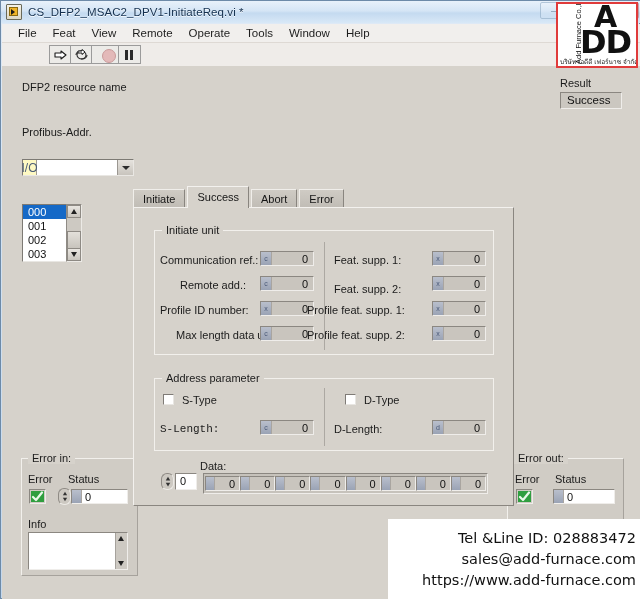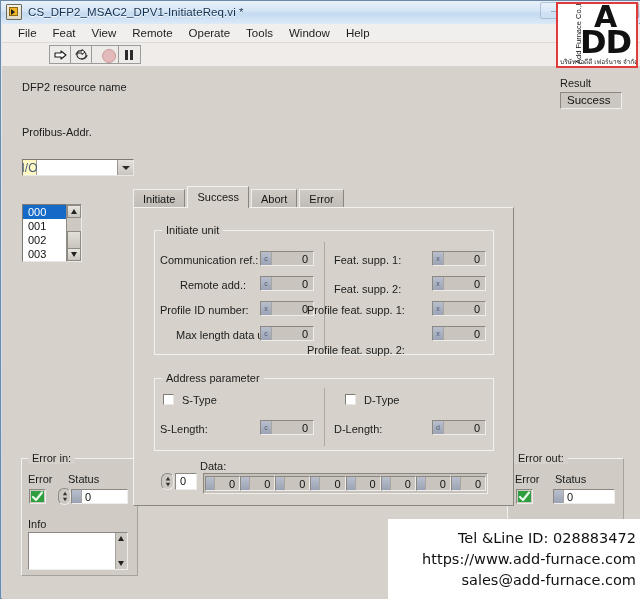--- a/index.html
+++ b/index.html
@@ -333,36 +333,36 @@
             <span class="g">x</span>
             <span class="v">0</span>
           </div>
 
           <div class="lbl" style="left:173px;top:96px;">Profile feat. supp. 1:</div>
           <div class="num" style="left:298px;top:93px;width:54px;">
             <span class="g">x</span>
             <span class="v">0</span>
           </div>
 
-          <div class="lbl" style="left:173px;top:136px;">Profile feat. supp. 2:</div>
+          <div class="lbl" style="left:173px;top:121px;">Profile feat. supp. 2:</div>
           <div class="num" style="left:298px;top:118px;width:54px;">
             <span class="g">x</span>
             <span class="v">0</span>
           </div>
 
           <div class="grp" style="left:20px;top:170px;width:340px;height:73px;"></div>
           <div class="grptitle" style="left:28px;top:164px;">Address parameter</div>
 
           <div class="cbx" style="left:29px;top:186px;"></div>
           <div class="lbl" style="left:48px;top:186px;">S-Type</div>
 
           <div class="cbx" style="left:211px;top:186px;"></div>
           <div class="lbl" style="left:230px;top:186px;">D-Type</div>
 
-          <div class="lbl" style="left:26px;top:215px;">S-Length:</div>
+          <div class="lbl" style="left:26px;top:215px;font-family:Liberation Mono, monospace;">S-Length:</div>
           <div class="num" style="left:126px;top:212px;width:54px;">
             <span class="g">c</span>
             <span class="v">0</span>
           </div>
 
           <div class="lbl" style="left:200px;top:215px;">D-Length:</div>
           <div class="num" style="left:298px;top:212px;width:54px;">
             <span class="g">d</span>
             <span class="v">0</span>
           </div>
@@ -478,17 +478,17 @@
 
   <div class="ov-thai">
     <span>บริษัท เอดีดี</span>
   </div>
   <div class="ov-add">
     <span>Add</span>
   </div>
 
   <div class="ov-contact">
     <div>Tel &amp;Line ID: 028883472</div>
+    <div>sales@add-furnace.com</div>
     <div>https://www.add-furnace.com</div>
-    <div>sales@add-furnace.com</div>
   </div>
 
 </div>
 
 </body></html>

